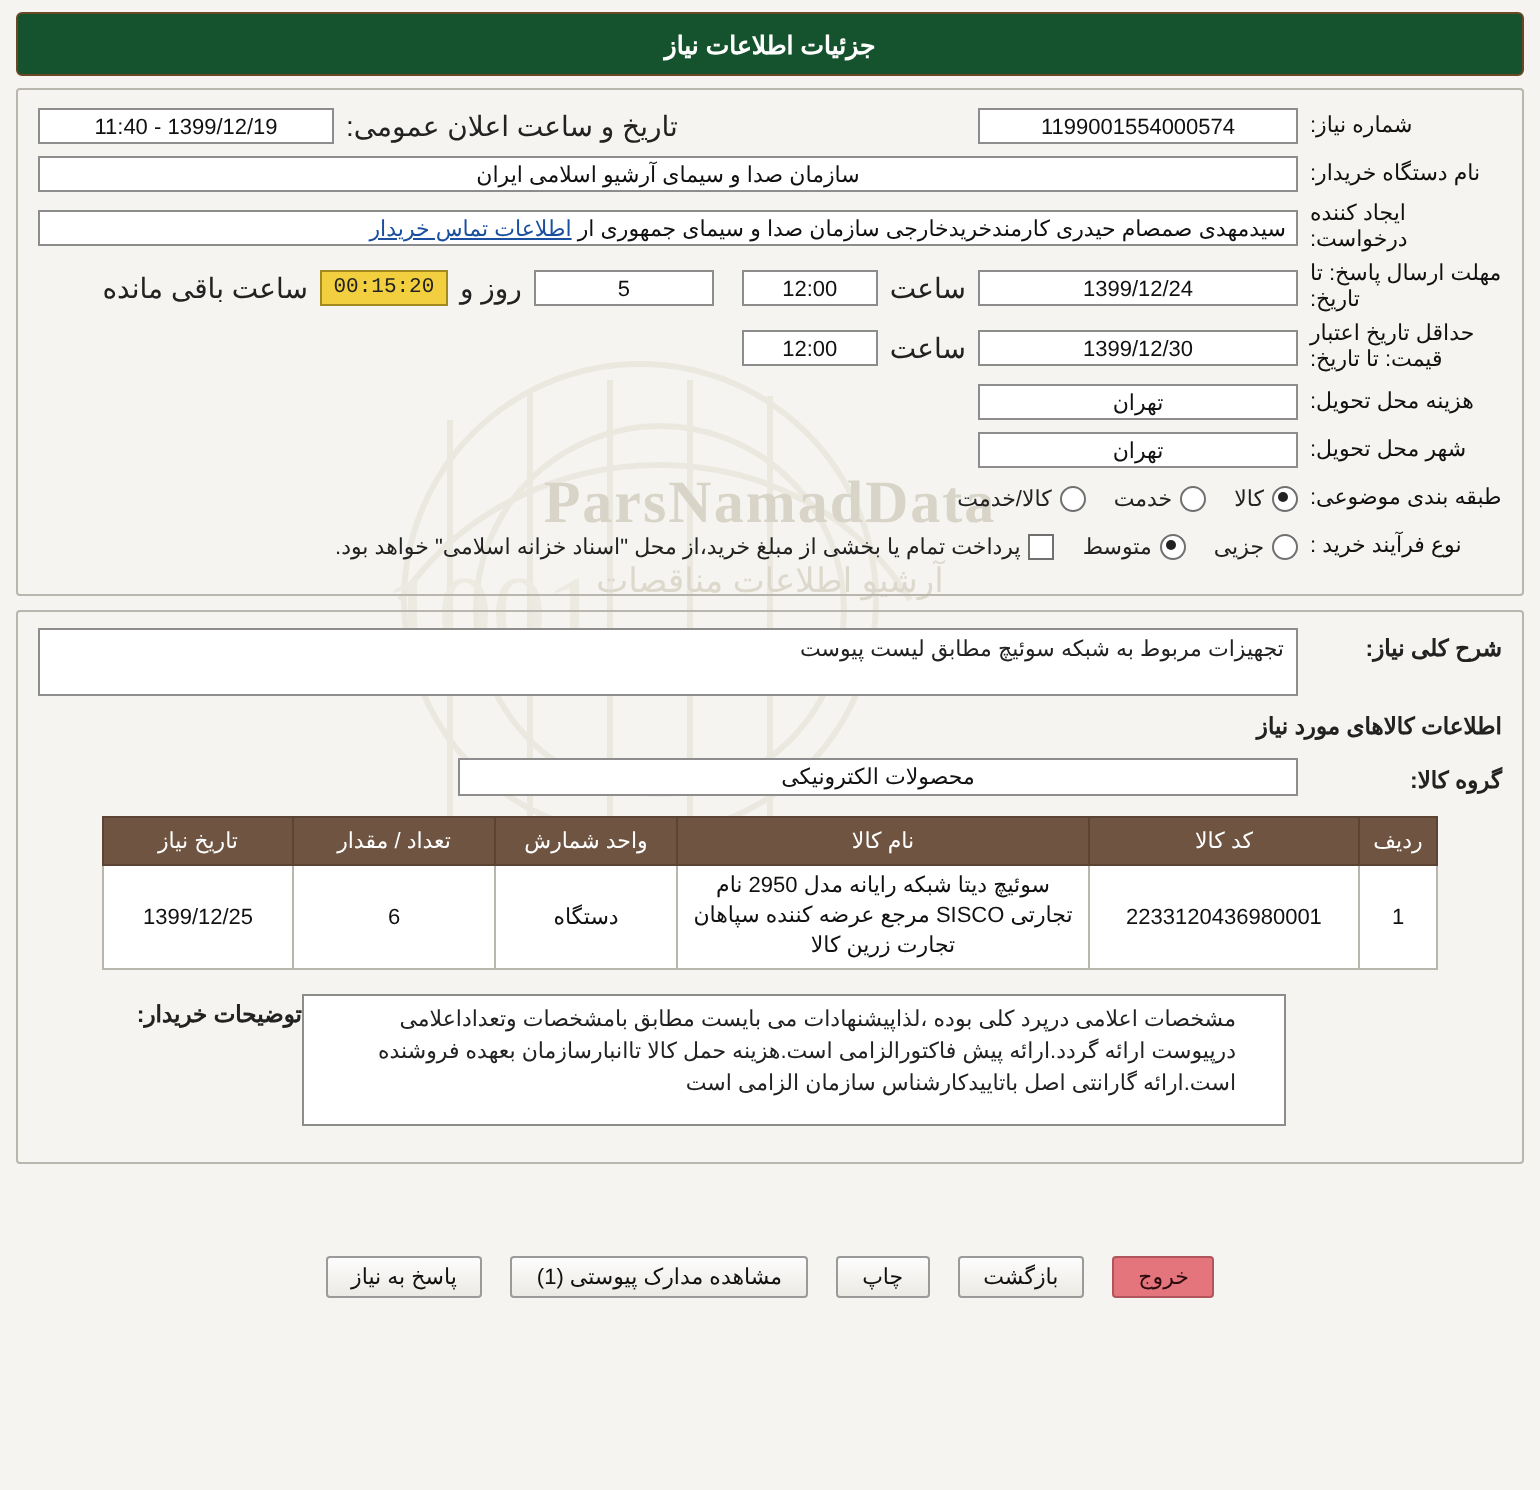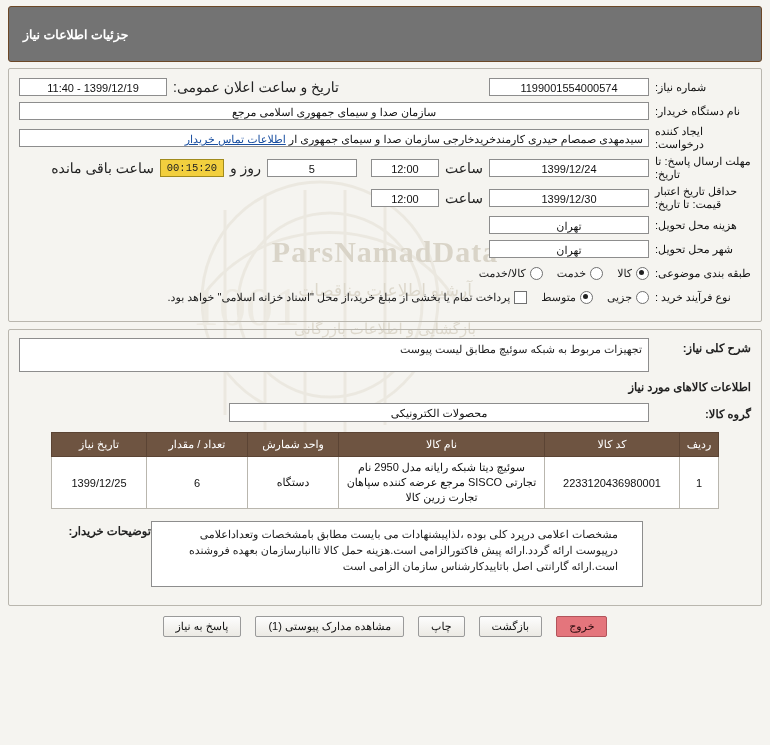--- a/index.html
+++ b/index.html
@@ -18,27 +18,27 @@
   .page {
     position: relative;
     width: 770px;
     height: 745px;
     box-sizing: border-box;
     padding: 6px 8px;
   }
   
   .titlebar {
     height: 30px;
-    background: #737373;
+    background: #14532d;
     border: 1px solid #6b4726;
     border-radius: 3px;
     display: flex;
     align-items: center;
-    justify-content: flex-end;
-    padding: 12px 14px;
+    justify-content: center;
+    padding: 0 14px;
     margin-bottom: 6px;
   }
   .titlebar .title {
     color: #ffffff;
     font-size: 12.5px;
     font-weight: bold;
   }
   
   .watermark {
     position: absolute;
@@ -245,20 +245,21 @@
   }
   .btn {
     border: 1px solid #9a9a9a;
     background: linear-gradient(#fdfdfd, #eceae4);
     font-size: 11px;
     padding: 3px 12px;
     border-radius: 2px;
     cursor: pointer;
     color: #111;
     white-space: nowrap;
+    margin-top: 36px;
   }
   .btn.red {
     background: #e4757c;
     border-color: #b2545b;
     color: #2b0b0e;
   }
   .notes-box {
     border: 1px solid #8d8d8d;
     background: #fff;
     width: 492px;
@@ -299,21 +300,21 @@
     <div class="row">
       <div class="lbl lbl-w1">شماره نیاز:</div>
       <div class="fld" style="width:160px;">1199001554000574</div>
       <div style="flex:1"></div>
       <div class="mini-lbl">تاریخ و ساعت اعلان عمومی:</div>
       <div class="fld" style="width:148px;">1399/12/19 - 11:40</div>
     </div>
 
     <div class="row">
       <div class="lbl lbl-w1">نام دستگاه خریدار:</div>
-      <div class="fld" style="flex:1;">سازمان صدا و سیمای جمهوری اسلامی مرجع</div>
+      <div class="fld" style="flex:1;">سازمان صدا و سیمای آرشیو اسلامی ایران</div>
     </div>
 
     <div class="row">
       <div class="lbl lbl-w1">
         <span>ایجاد کننده درخواست:</span>
       </div>
       <div class="fld" style="flex:1; position:relative; text-align:right;">
         <span>سیدمهدی صمصام حیدری کارمندخریدخارجی سازمان صدا و سیمای جمهوری ار</span>
         <span class="link">اطلاعات تماس خریدار</span>
       </div>

